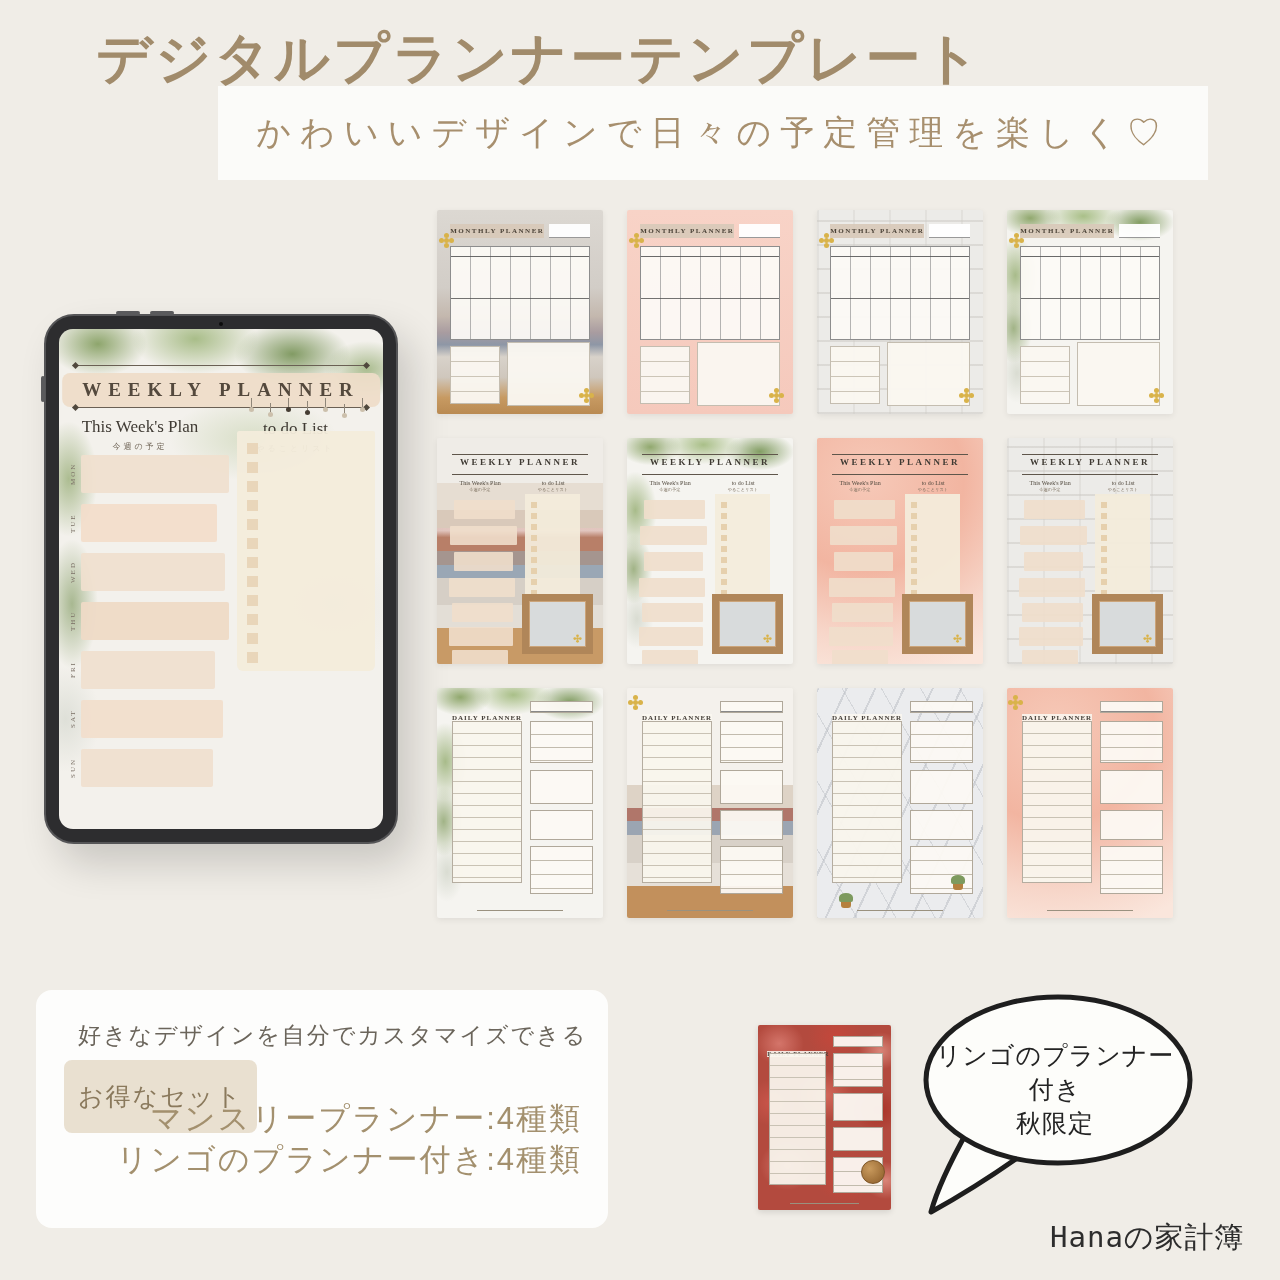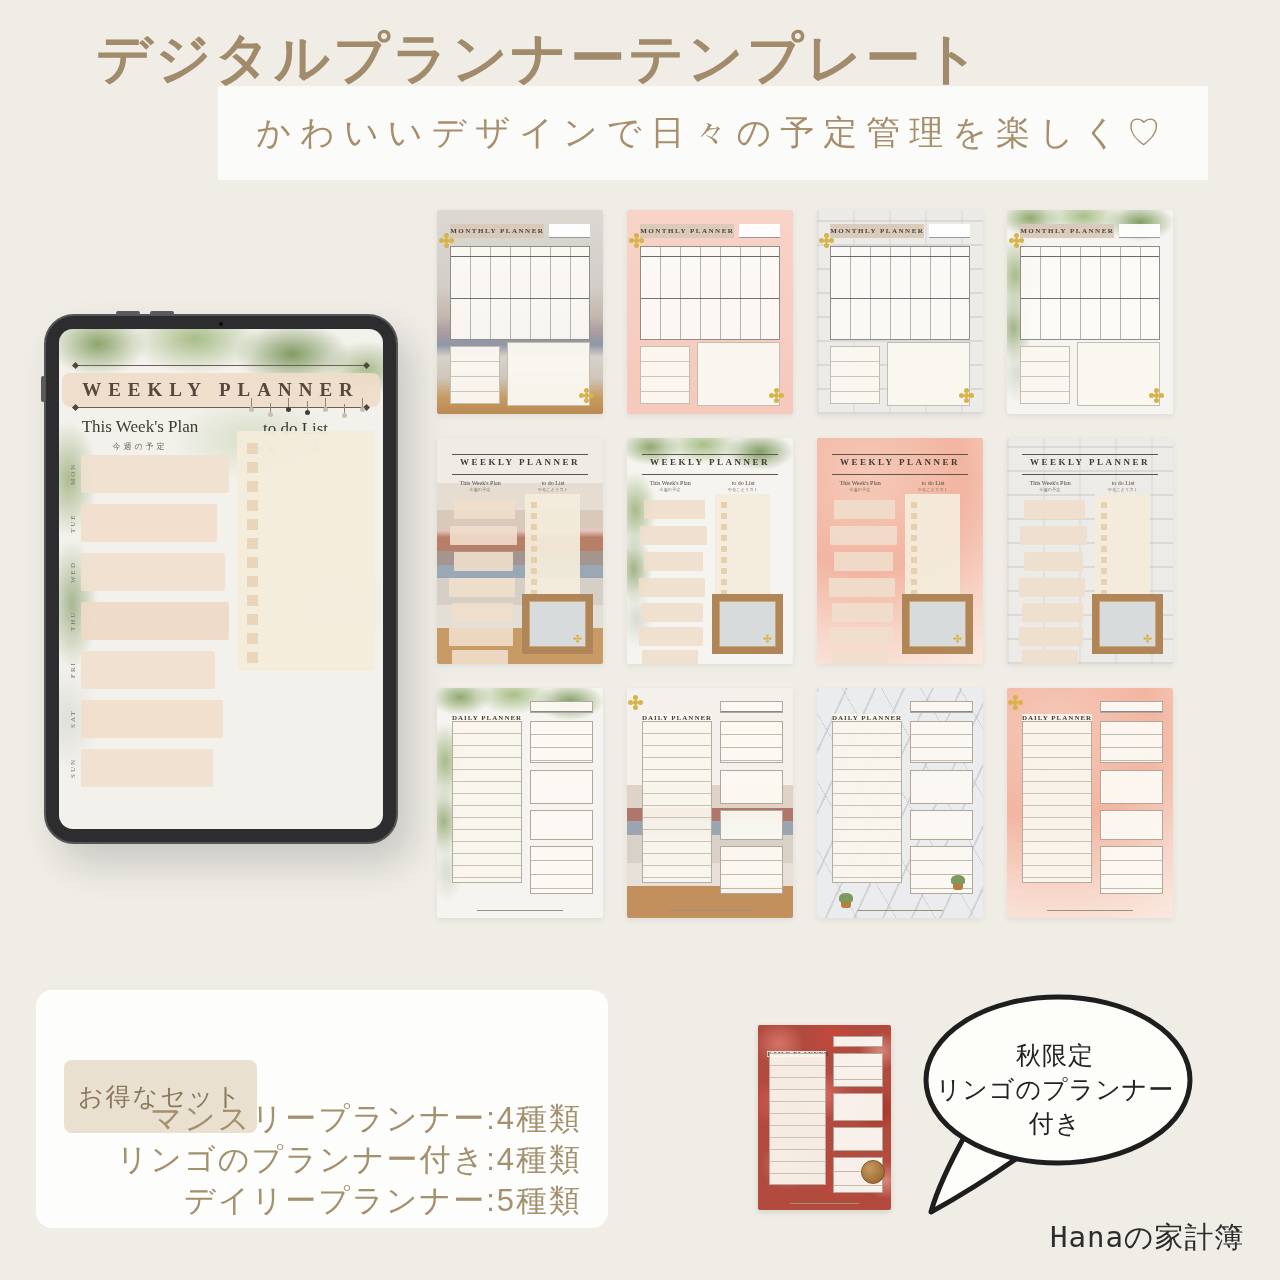--- a/index.html
+++ b/index.html
@@ -602,42 +602,42 @@
     <div class="md-box md-date"></div>
     <div class="md-box md-b1"></div>
     <div class="md-box md-b2"></div>
     <div class="md-box md-b3"></div>
     <div class="md-notes"></div>
     <div class="md-foot"></div>
   </div>
 </div>
 
 <div class="info-box">
+  <div class="info-line1">好きなデザインを自分でカスタマイズできる</div>
   <div class="deal-badge">お得なセット</div>
   <div class="set-list">
     <div>マンスリープランナー:4種類</div>
     <div>リンゴのプランナー付き:4種類</div>
-    <div>デイリープランナー:5種類</div>
   </div>
 </div>
 
 <div class="apple-card v-apples">
   <div class="md-title">DAILY PLANNER</div>
   <div class="md-sched"></div>
   <div class="md-box md-date"></div>
   <div class="md-box md-b1"></div>
   <div class="md-box md-b2"></div>
   <div class="md-box md-b3"></div>
   <div class="md-notes"></div>
   <div class="cookie"></div>
   <div class="md-foot"></div>
 </div>
 
 <svg class="bubble" width="285" height="228" viewBox="0 0 285 228">
   <path d="M55,138 Q26,190 18,220 Q62,196 110,162 Z" fill="#fdfdfa" stroke="#1e1e1e" stroke-width="5" stroke-linejoin="round"></path>
   <ellipse cx="145" cy="88" rx="132" ry="83" fill="#fdfdfa" stroke="#1e1e1e" stroke-width="5"></ellipse>
 </svg>
 <div class="bubble-text">
+  <div>リンゴのプランナー付き</div>
   <div>秋限定</div>
-  <div>リンゴのプランナー付き</div>
 </div>
 
 <div class="brand-credit">Hanaの家計簿</div>
 
 </body></html>

